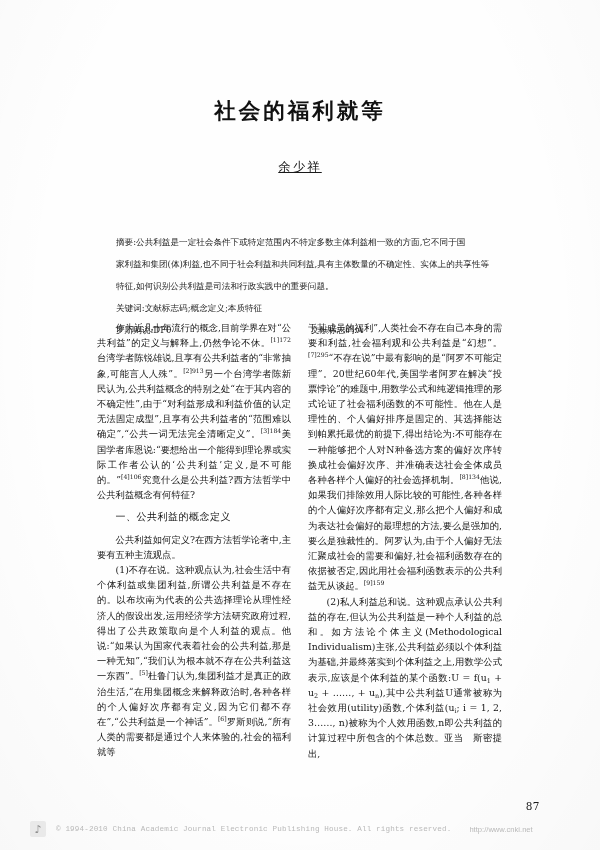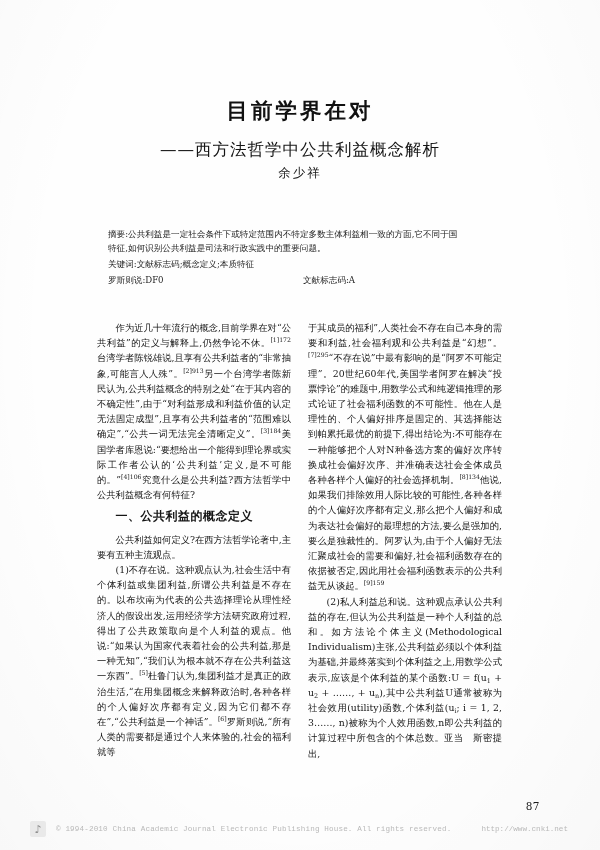--- a/index.html
+++ b/index.html
@@ -59,44 +59,45 @@
     font-weight: 600;
     color: #111;
   }
   .doc-subtitle {
     margin-top: 14px;
     font-size: 16.5px;
     letter-spacing: 1px;
     color: #141414;
   }
   .doc-author {
-    margin-top: 4px;
+    margin-top: 34px;
     font-size: 12.5px;
     letter-spacing: 2px;
     color: #1a1a1a;
+    text-decoration: underline;
   }
   .doc-affil {
     margin-top: 19px;
     font-size: 9px;
     letter-spacing: 0.4px;
     color: #262626;
   }
 
   
   .abstract-block {
     position: absolute;
     left: 108px;
     right: 70px;
     top: 228px;
     font-size: 8.6px;
     line-height: 1.62;
     color: #1d1d1d;
     text-align: justify;
   }
-  .abstract-block p { margin: 0; }
+  .abstract-block p { margin: 8px; }
   .abs-ind { text-indent: 0; }
   .kw-line { margin-top: 2px !important; }
   .cls-line {
     margin-top: 2px !important;
     position: relative;
   }
   .cls-right {
     position: absolute;
     left: 195px;
     top: 0;
@@ -120,22 +121,22 @@
     text-justify: inter-ideograph;
     color: #151515;
   }
   .col p {
     margin: 0;
   }
   .col p.ind { text-indent: 18.6px; }
   .heading {
     text-indent: 18.6px;
     margin: 7px 0 7px 0 !important;
-    font-size: 12px;
-    font-weight: 700;
+    font-size: 10px;
+    font-weight: 400;
     letter-spacing: 0.5px;
   }
   sup {
     font-size: 6.2px;
     vertical-align: 4px;
     line-height: 0;
     letter-spacing: 0;
   }
   .sub {
     font-size: 6.4px;
@@ -179,45 +180,45 @@
   }
   .footer-text {
     font-size: 7.6px;
     color: #b9b9b9;
     font-family: Liberation Mono, monospace;
     letter-spacing: 0.15px;
   }
   .footer-url {
     font-size: 7.6px;
     color: #b9b9b9;
-    margin-left: 20px;
-    font-family: Liberation Mono, monospace;
+    margin-left: 8px;
+    font-family: Liberation Sans, sans-serif;
   }
   .footer-rule {
     position: absolute;
     left: 0; right: 0;
     bottom: 32px;
     height: 1px;
     background: transparent;
   }
 </style>
 </head>
 <body>
 
 <div class="page">
 
 
   <div class="doc-header">
-    <div class="doc-title">目前学界在对</div>
-    <div class="doc-subtitle">——西方法哲学中公共利益概念解析</div>
+    <div class="doc-title">社会的福利就等</div>
     <div class="doc-author">余少祥</div>
   </div>
 
   <div class="abstract-block">
     <p class="abs-ind">摘要:公共利益是一定社会条件下或特定范围内不特定多数主体利益相一致的方面,它不同于国</p>
+    <p>家利益和集团(体)利益,也不同于社会利益和共同利益,具有主体数量的不确定性、实体上的共享性等</p>
     <p>特征,如何识别公共利益是司法和行政实践中的重要问题。</p>
     <p class="kw-line">关键词:文献标志码;概念定义;本质特征</p>
     <p class="cls-line">
       <span>罗斯则说:DF0</span>
       <span class="cls-right">文献标志码:A</span>
     </p>
   </div>
 
   <div class="body-cols">
 

